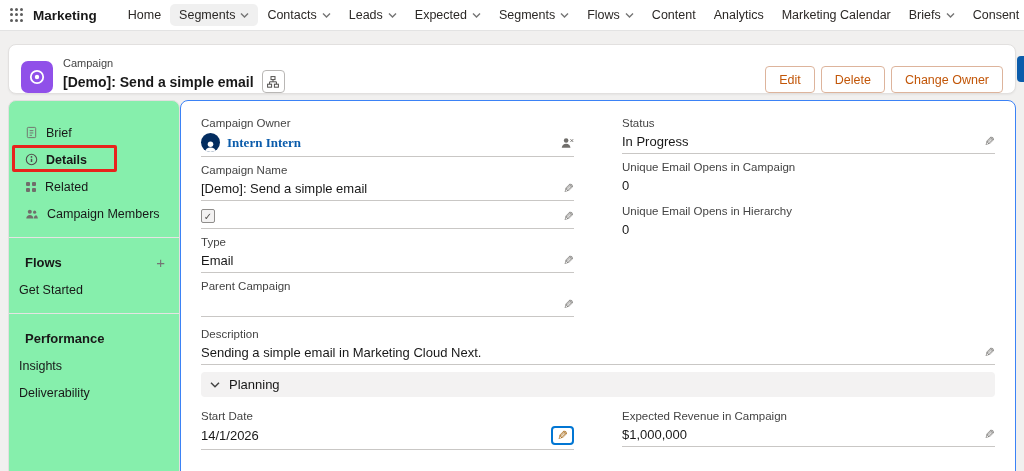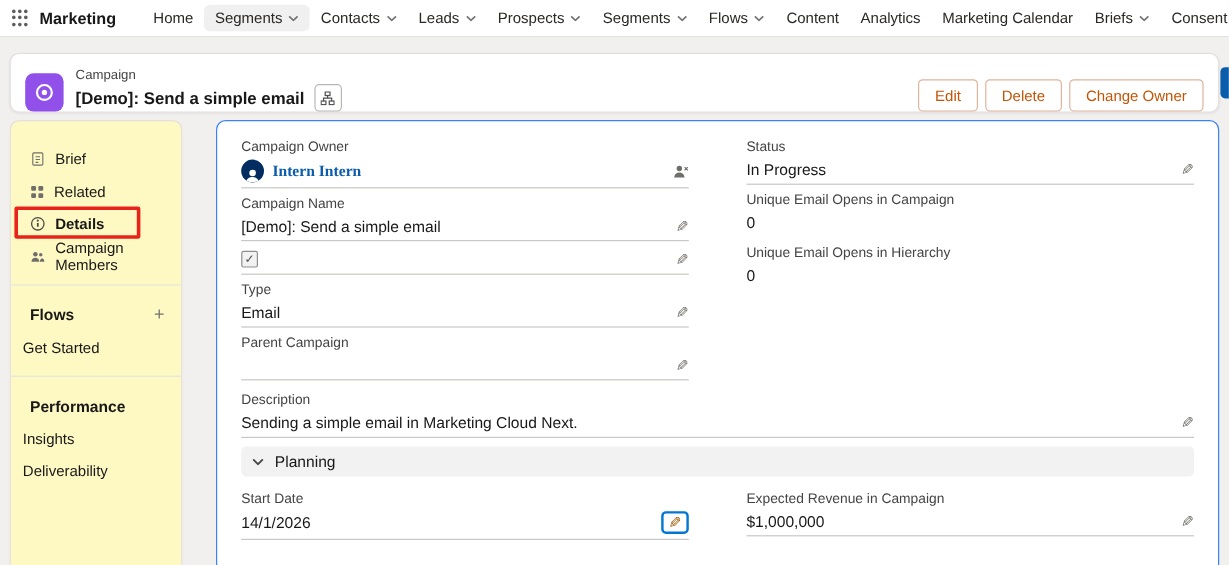--- a/index.html
+++ b/index.html
@@ -29,21 +29,21 @@
   .rec-title { font-size:14px; font-weight:bold; }
   .hier-btn { width:23px; height:23px; border:1px solid #b9b7b5; border-radius:4px; background:#fff;
     display:flex; align-items:center; justify-content:center; cursor:pointer; }
   .hdr-actions { margin-left:auto; display:flex; gap:6px; align-items:center; }
   .btn { height:27px; padding:0 13px; background:#fff; border:1px solid #ddb49c; border-radius:4px;
     font-size:12.5px; cursor:pointer; font-family:inherit; }
   .cutoff-btn { position:absolute; right:0; top:56px; width:7px; height:26px; background:#0b5cab;
     border-radius:4px 0 0 4px; cursor:pointer; }
 
   
-  .sidebar { position:absolute; top:100px; left:8px; width:144px; height:372px; background:#fef9c3;
+  .sidebar { position:absolute; top:100px; left:8px; width:172px; height:372px; background:#86efac;
     border:1px solid #e2e0df; border-radius:8px 8px 0 0; padding-top:18px; }
   .side-item { display:flex; align-items:center; gap:8px; height:27px; padding-left:16px;
     font-size:12.5px; cursor:pointer; position:relative; }
   .side-item .lbl { color:#181818; }
   .side-item.active .lbl { font-weight:bold; }
   .annotation-box { position:absolute; left:3px; top:-1px; width:105px; height:27px;
     border:3px solid #e8231c; border-radius:2px; pointer-events:none; }
   .side-divider { height:1px; background:#e5e4e3; margin:10px 0; }
   .side-header { display:flex; align-items:center; justify-content:space-between; padding:0 14px 0 16px;
     height:28px; font-size:13px; font-weight:bold; }
@@ -113,21 +113,21 @@
       </a>
     <a class="tab">
         <span>Leads</span>
         <span class="chev">
           <svg width="9" height="5" viewBox="0 0 9 5">
             <path d="M1 .6l3.5 3.4L8 .6" stroke="#747474" stroke-width="1.4" fill="none"></path>
           </svg>
         </span>
       </a>
     <a class="tab">
-        <span>Prospects</span>
+        <span>Expected</span>
         <span class="chev">
           <svg width="9" height="5" viewBox="0 0 9 5">
             <path d="M1 .6l3.5 3.4L8 .6" stroke="#747474" stroke-width="1.4" fill="none"></path>
           </svg>
         </span>
       </a>
     <a class="tab">
         <span>Segments</span>
         <span class="chev">
           <svg width="9" height="5" viewBox="0 0 9 5">
@@ -198,37 +198,37 @@
 <span class="cutoff-btn"></span>
 
 <aside class="sidebar">
   <div class="side-item">
     <svg width="13" height="13" viewBox="0 0 14 14">
         <rect x="2.5" y="1.5" width="9" height="11" rx="1" fill="none" stroke="#706e6b"></rect>
         <path d="M5 5h4M5 7.5h4M5 10h2.5" stroke="#706e6b"></path>
       </svg>
     <span class="lbl">Brief</span>
   </div>
+  <div class="side-item active">
+    <svg width="13" height="13" viewBox="0 0 14 14">
+        <circle cx="7" cy="7" r="5.6" fill="none" stroke="#514f4d" stroke-width="1.2"></circle>
+        <path d="M7 6.3v3.4" stroke="#514f4d" stroke-width="1.6"></path>
+        <circle cx="7" cy="4.2" r=".95" fill="#514f4d"></circle>
+      </svg>
+    <span class="lbl">Details</span>
+    <span class="annotation-box"></span>
+  </div>
   <div class="side-item">
     <svg width="12" height="12" viewBox="0 0 12 12">
         <rect x="1" y="1" width="4" height="4" rx="1" fill="#706e6b"></rect>
         <rect x="7" y="1" width="4" height="4" rx="1" fill="#706e6b"></rect>
         <rect x="1" y="7" width="4" height="4" rx="1" fill="#706e6b"></rect>
         <rect x="7" y="7" width="4" height="4" rx="1" fill="#706e6b"></rect>
       </svg>
     <span class="lbl">Related</span>
-  </div>
-  <div class="side-item active">
-    <svg width="13" height="13" viewBox="0 0 14 14">
-        <circle cx="7" cy="7" r="5.6" fill="none" stroke="#514f4d" stroke-width="1.2"></circle>
-        <path d="M7 6.3v3.4" stroke="#514f4d" stroke-width="1.6"></path>
-        <circle cx="7" cy="4.2" r=".95" fill="#514f4d"></circle>
-      </svg>
-    <span class="lbl">Details</span>
-    <span class="annotation-box"></span>
   </div>
   <div class="side-item">
     <svg width="14" height="12" viewBox="0 0 16 12">
         <circle cx="5.5" cy="3.4" r="2.3" fill="#706e6b"></circle>
         <circle cx="11" cy="3.9" r="1.8" fill="#706e6b"></circle>
         <path d="M1.5 11c0-2.4 1.8-4 4-4s4 1.6 4 4z" fill="#706e6b"></path>
         <path d="M10 11c.2-1.9 1-3.1 2.4-3.5 1.3.3 2.1 1.5 2.3 3.5z" fill="#706e6b"></path>
       </svg>
     <span class="lbl">Campaign Members</span>
   </div>

